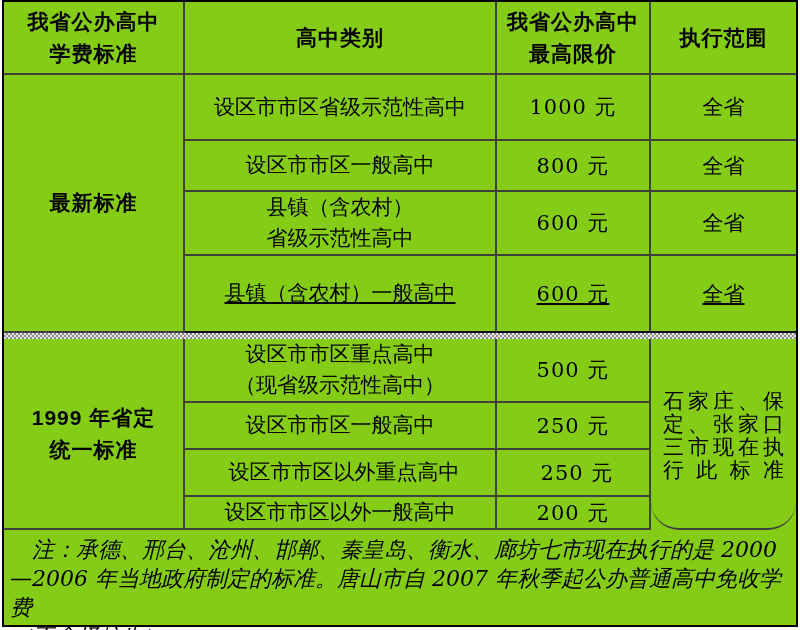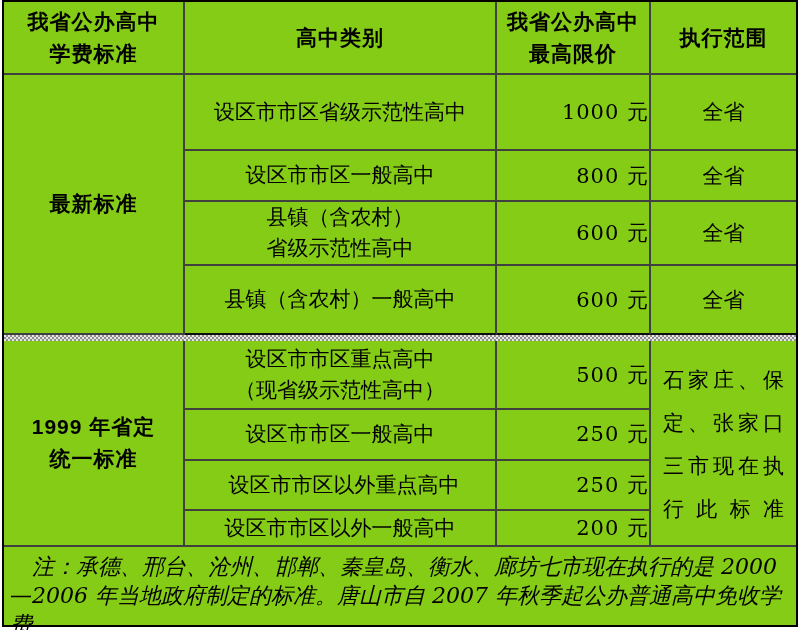--- a/index.html
+++ b/index.html
@@ -37,46 +37,47 @@
     overflow: hidden;
   }
   td.last { border-right: none; }
   .hd {
     font-family: "Liberation Sans", sans-serif;
     font-weight: 600;
     letter-spacing: 1px;
   }
   .preline { white-space: pre-line; line-height: 32px; }
   .cat { line-height: 31px; }
-  .price { font-family: "DejaVu Serif", serif; letter-spacing: 1px; text-align: right; }
+  .price { font-family: "DejaVu Serif", serif; letter-spacing: 1px; }
   tr.r-hdr  td { height: 73px; }
-  tr.r1 td { height: 76px; }
+  tr.r1 td { height: 66px; }
   tr.r2 td { height: 51px; }
   tr.r3 td { height: 63px; }
-  tr.r4 td { height: 69px; }
+  tr.r4 td { height: 77px; text-decoration: underline; }
   tr.r4 td { border-bottom: 2px solid #0d0d0d; }
   tr.r-div td {
     height: 6px;
     border-right: none;
     border-bottom: none;
     background: repeating-conic-gradient(#8e8e8e 0% 25%, #e6e6e6 0% 50%);
     background-size: 4px 4px;
     line-height: 0;
   }
   tr.r5 td { height: 63px; }
   tr.r6 td { height: 47px; }
   tr.r7 td { height: 47px; padding-left: 8px; }
   tr.r8 td { height: 32px; }
   tr.r-note td { height: 87px; }
   .scope-merged {
     text-align: justify;
     text-align-last: justify;
     vertical-align: middle;
     padding: 18px 12px 14px 12px;
-    line-height: 43px;
+    line-height: 23px;
+    border-radius: 28px;
   }
   .note-cell {
     border-right: none;
     border-bottom: none;
     text-align: left;
     vertical-align: top;
     font-style: italic;
     font-size: 22px;
     line-height: 29px;
     padding: 5px 4px 0 6px;

